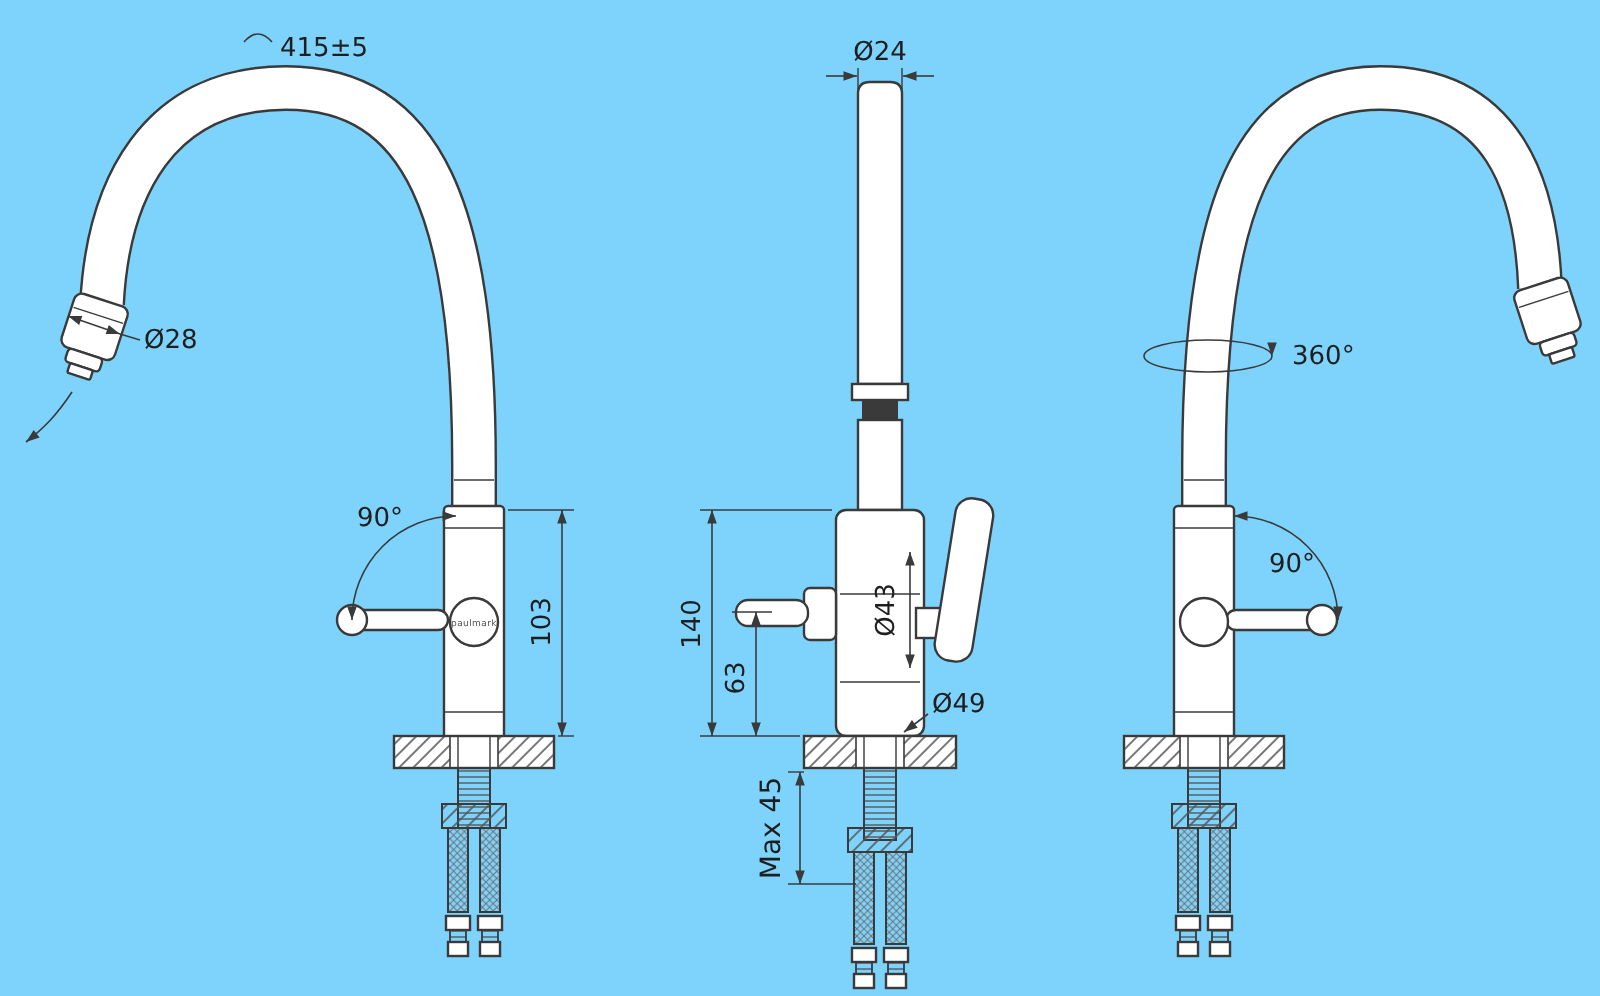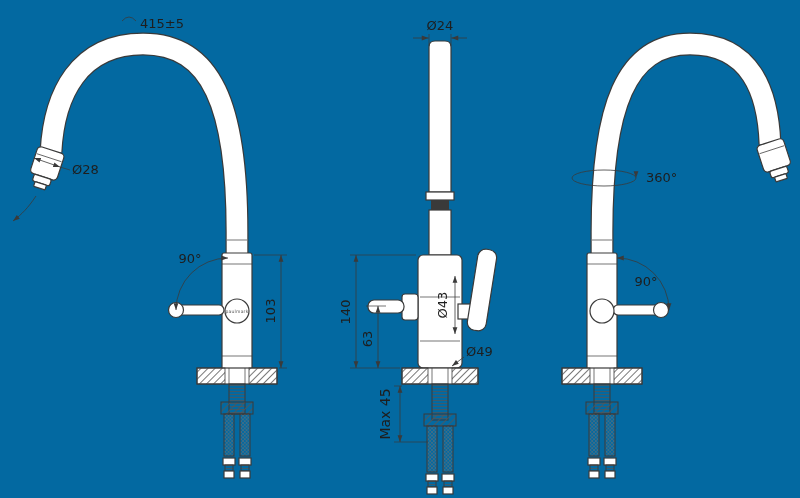--- a/index.html
+++ b/index.html
@@ -1,16 +1,16 @@
 <!DOCTYPE html>
 <html><head>
 <meta charset="utf-8">
 <style>
   html,body{margin:0;padding:0;background:#fff;}
-  .stage{position:relative;width:800px;height:498px;background:#0369a1;overflow:hidden;
+  .stage{position:relative;width:800px;height:498px;background:#7dd3fc;overflow:hidden;
          font-family:"DejaVu Sans", sans-serif;}
   svg{display:block;}
   svg text{fill:#1e1e1e;font-size:13px;font-family:"DejaVu Sans", sans-serif;}
   svg text.big-t{font-size:14px;}
   svg text.logo-t{font-size:4.5px;fill:#555;letter-spacing:.2px;}
   .ol{fill:#ffffff;stroke:#3a3a3a;stroke-width:1.2;}
   .tube-o{fill:none;stroke:#3a3a3a;stroke-width:23;stroke-linecap:butt;}
   .tube-i{fill:none;stroke:#ffffff;stroke-width:20.6;stroke-linecap:butt;}
   .dim{fill:none;stroke:#3a3a3a;stroke-width:0.8;}
   .thin{fill:none;stroke:#3a3a3a;stroke-width:0.7;}

